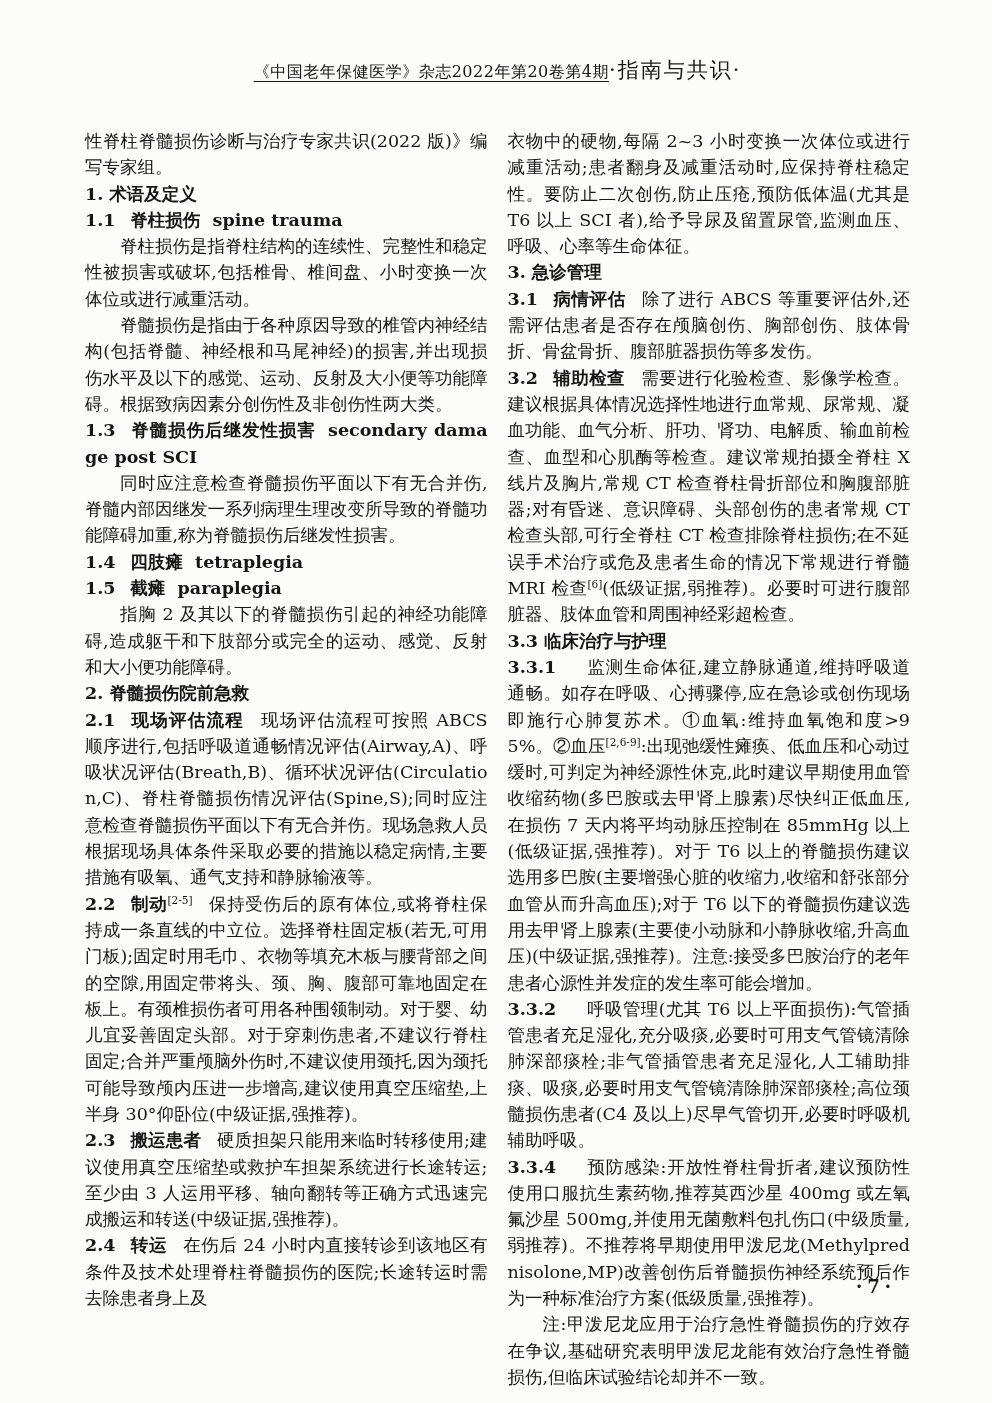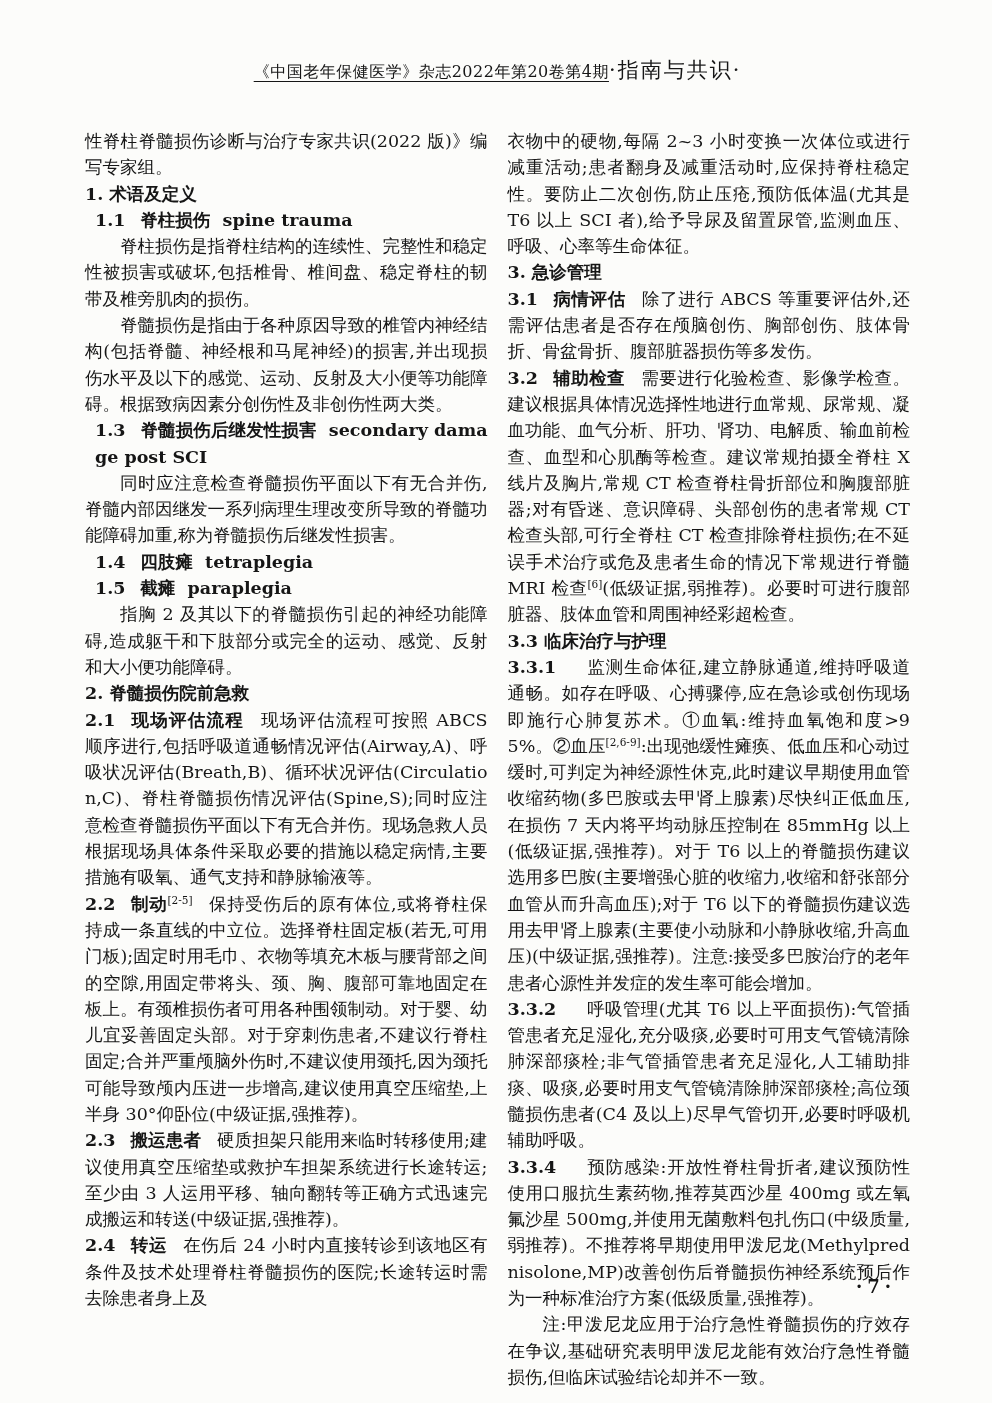--- a/index.html
+++ b/index.html
@@ -41,21 +41,21 @@
     margin: 0;
     font-size: 17.5px;
     line-height: 26.3px;
     text-align: justify;
     text-justify: inter-ideograph;
     word-break: break-all;
   }
   p.blk.para { text-indent: 2em; }
   p.blk.continuation { text-indent: 0; }
   p.blk.heading { font-weight: bold; }
-  p.blk.termh { font-weight: bold; margin-left: 10px; }
+  p.blk.termh { font-weight: bold; }
   .lbl { font-weight: bold; margin-right: 0.85em; }
   .term { font-weight: bold; }
   .en { font-weight: bold; margin-left: 0.7em; }
   .gap { display: inline-block; width: 0.9em; }
   sup.cite {
     font-size: 10.5px;
     line-height: 0;
     vertical-align: 6px;
     letter-spacing: 0;
   }
@@ -74,21 +74,21 @@
 <div class="page">
   <div class="page-header">
     <span class="journal-title">《中国老年保健医学》杂志2022年第20卷第4期</span>
     <span class="section-label">·指南与共识·</span>
   </div>
   <div class="columns">
     <div class="column">
         <p class="blk continuation">性脊柱脊髓损伤诊断与治疗专家共识(2022 版)》编写专家组。</p>
         <p class="blk heading">1. 术语及定义</p>
         <p class="blk termh"><b class="lbl">1.1</b><b class="term">脊柱损伤</b><b class="en">spine trauma</b></p>
-        <p class="blk para">脊柱损伤是指脊柱结构的连续性、完整性和稳定性被损害或破坏,包括椎骨、椎间盘、稳定脊柱的韧带及椎旁肌肉的损伤。</p>
+        <p class="blk para">脊柱损伤是指脊柱结构的连续性、完整性和稳定性被损害或破坏,包括椎骨、椎间盘、小时变换一次体位或进行减重活动。</p>
         <p class="blk para">脊髓损伤是指由于各种原因导致的椎管内神经结构(包括脊髓、神经根和马尾神经)的损害,并出现损伤水平及以下的感觉、运动、反射及大小便等功能障碍。根据致病因素分创伤性及非创伤性两大类。</p>
         <p class="blk termh"><b class="lbl">1.3</b><b class="term">脊髓损伤后继发性损害</b><b class="en">secondary damage post SCI</b></p>
         <p class="blk para">同时应注意检查脊髓损伤平面以下有无合并伤,脊髓内部因继发一系列病理生理改变所导致的脊髓功能障碍加重,称为脊髓损伤后继发性损害。</p>
         <p class="blk termh"><b class="lbl">1.4</b><b class="term">四肢瘫</b><b class="en">tetraplegia</b></p>
         <p class="blk termh"><b class="lbl">1.5</b><b class="term">截瘫</b><b class="en">paraplegia</b></p>
         <p class="blk para">指胸 2 及其以下的脊髓损伤引起的神经功能障碍,造成躯干和下肢部分或完全的运动、感觉、反射和大小便功能障碍。</p>
         <p class="blk heading">2. 脊髓损伤院前急救</p>
         <p class="blk inline"><b class="lbl">2.1</b><b class="term">现场评估流程</b><span class="gap"></span>现场评估流程可按照 ABCS 顺序进行,包括呼吸道通畅情况评估(Airway,A)、呼吸状况评估(Breath,B)、循环状况评估(Circulation,C)、脊柱脊髓损伤情况评估(Spine,S);同时应注意检查脊髓损伤平面以下有无合并伤。现场急救人员根据现场具体条件采取必要的措施以稳定病情,主要措施有吸氧、通气支持和静脉输液等。</p>
         <p class="blk inline"><b class="lbl">2.2</b><b class="term">制动</b><sup class="cite">[2-5]</sup><span class="gap"></span>保持受伤后的原有体位,或将脊柱保持成一条直线的中立位。选择脊柱固定板(若无,可用门板);固定时用毛巾、衣物等填充木板与腰背部之间的空隙,用固定带将头、颈、胸、腹部可靠地固定在板上。有颈椎损伤者可用各种围领制动。对于婴、幼儿宜妥善固定头部。对于穿刺伤患者,不建议行脊柱固定;合并严重颅脑外伤时,不建议使用颈托,因为颈托可能导致颅内压进一步增高,建议使用真空压缩垫,上半身 30°仰卧位(中级证据,强推荐)。</p>
         <p class="blk inline"><b class="lbl">2.3</b><b class="term">搬运患者</b><span class="gap"></span>硬质担架只能用来临时转移使用;建议使用真空压缩垫或救护车担架系统进行长途转运;至少由 3 人运用平移、轴向翻转等正确方式迅速完成搬运和转送(中级证据,强推荐)。</p>

